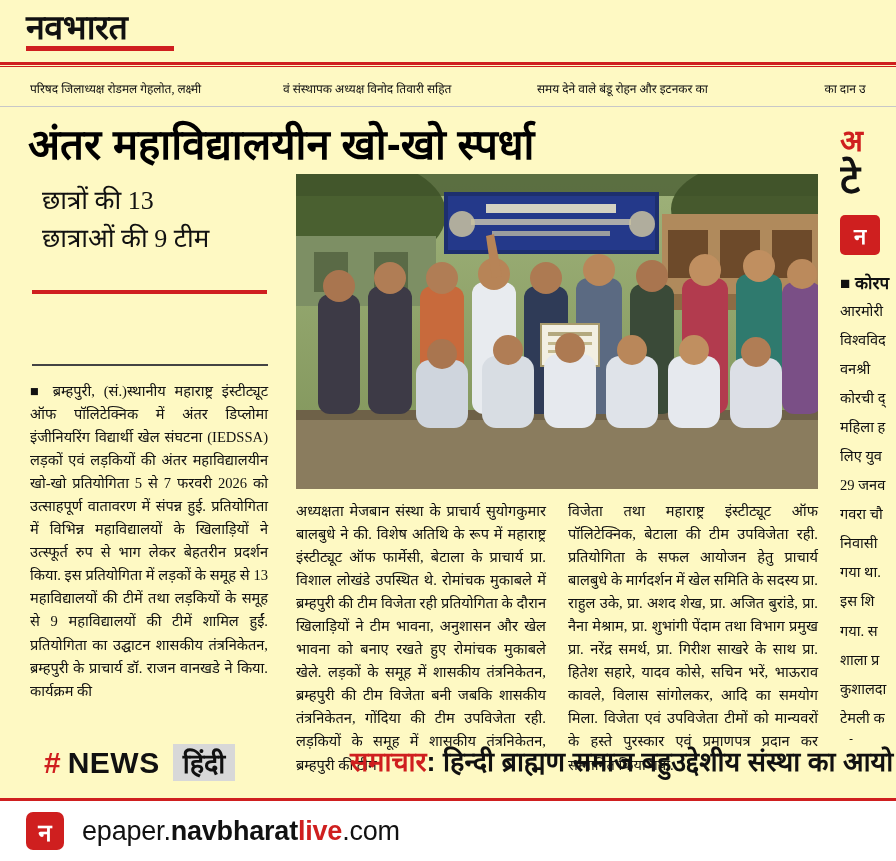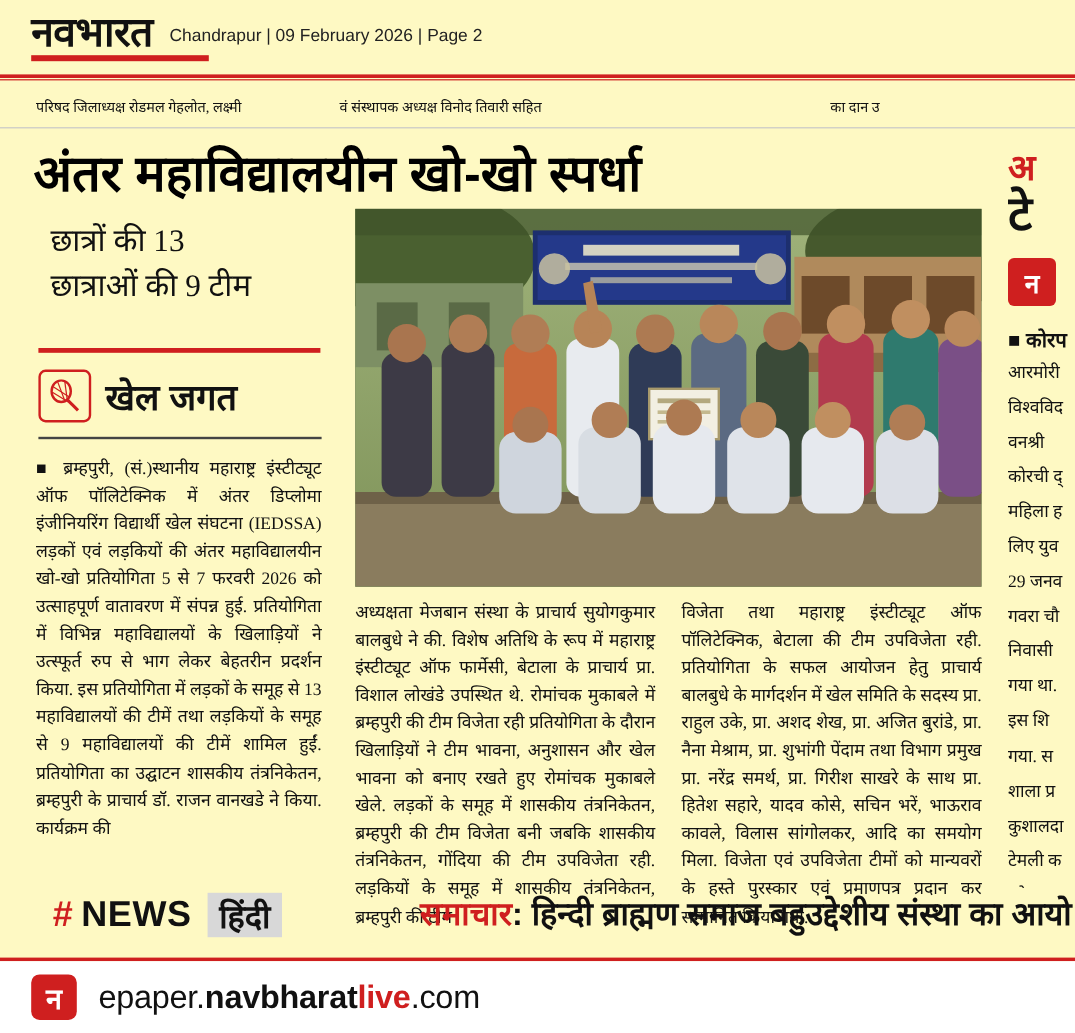--- a/index.html
+++ b/index.html
@@ -304,56 +304,43 @@
   .footer-url .b { font-weight: bold; }
   .footer-url .red { color: #cf1f1f; font-weight: bold; }
 </style>
 </head>
 <body>
 
 <div class="page">
 
   <div class="masthead">
     <div class="brand">नवभारत</div>
-    <div class="mast-meta">Chandrapur | 09 February 2026 | Page 2</div>
   </div>
   <div class="brand-underline"></div>
   <div class="mast-rule"></div>
   <div class="mast-rule2"></div>
 
   <div class="teaser">
     <span class="t1">परिषद जिलाध्यक्ष रोडमल गेहलोत, लक्ष्मी</span>
     <span class="t2">वं संस्थापक अध्यक्ष विनोद तिवारी सहित</span>
+    <span class="t3">समय देने वाले बंडू रोहन और इटनकर का</span>
     <span class="t4">का दान उ</span>
   </div>
   <div class="teaser-rule"></div>
 
   <div class="body-area">
 
     <div class="headline">अंतर महाविद्यालयीन खो-खो स्पर्धा</div>
 
     <div class="kicker">
       <div>छात्रों की 13</div>
       <div>छात्राओं की 9 टीम</div>
     </div>
     <div class="kicker-rule"></div>
 
-    <div class="sportbadge">
-      <div class="icon-box">
-        <svg width="28" height="28" viewBox="0 0 28 28" aria-hidden="true">
-          <ellipse cx="11" cy="10" rx="8" ry="9" fill="none" stroke="#cf1f1f" stroke-width="2"></ellipse>
-          <line x1="4" y1="6" x2="18" y2="15" stroke="#cf1f1f" stroke-width="1"></line>
-          <line x1="4" y1="11" x2="17" y2="19" stroke="#cf1f1f" stroke-width="1"></line>
-          <line x1="8" y1="2" x2="14" y2="18" stroke="#cf1f1f" stroke-width="1"></line>
-          <line x1="14" y1="2" x2="16" y2="17" stroke="#cf1f1f" stroke-width="1"></line>
-          <line x1="16" y1="17" x2="25" y2="26" stroke="#cf1f1f" stroke-width="2.5"></line>
-        </svg>
-      </div>
-      <div class="label">खेल जगत</div>
-    </div>
     <div class="badge-rule"></div>
 
     <div class="photo">
       <svg width="522" height="315" viewBox="0 0 522 315" aria-hidden="true">
         <defs>
           <linearGradient id="sky" x1="0" y1="0" x2="0" y2="1">
             <stop offset="0%" stop-color="#9fb27a"></stop>
             <stop offset="100%" stop-color="#7e9258"></stop>
           </linearGradient>
         </defs>

